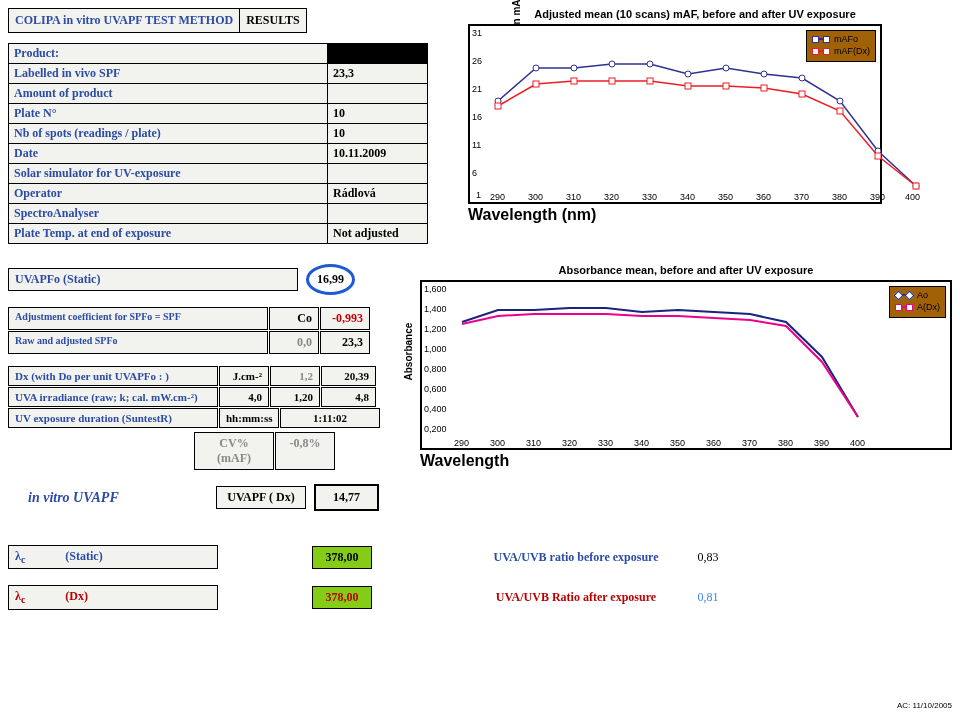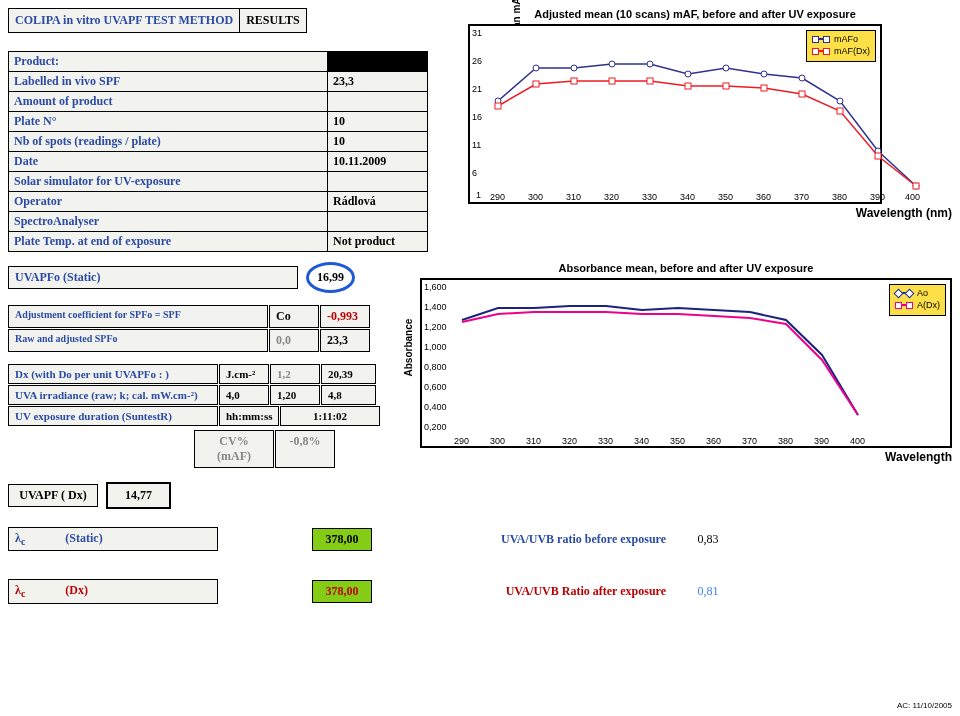--- a/index.html
+++ b/index.html
@@ -1,67 +1,67 @@
 <!DOCTYPE html>
 <html><head>
 <meta charset="utf-8">
 <style>
 *{box-sizing:border-box;margin:0;padding:0}
 body{font-family:"Times New Roman",serif;font-size:12px;background:#fff;width:960px;height:716px;position:relative;overflow:hidden}
 .page{padding:8px}
 .hdr{display:flex;gap:10px;margin-bottom:8px;align-items:flex-start}
 .hdr-left{width:420px}
-.title-row{display:flex;margin-bottom:18px}
+.title-row{display:flex;margin-bottom:10px}
 .title-cell{border:1px solid #000;padding:4px 6px;font-weight:bold;color:#2b4ba6;background:#f2f2ee}
 .title-cell.b{border-left:none;color:#000}
 .info-table{width:100%;border-collapse:collapse}
 .info-table td{border:1px solid #000;padding:2px 5px;background:#f2f2ee;font-weight:bold;color:#2b4ba6;height:20px}
 .info-table td.v{color:#000;text-align:left;width:100px}
 .info-table td.vb{color:#000;background:#000}
 .chart-box{flex:1;position:relative}
 .chart-title{text-align:center;font-family:Arial;font-size:11px;font-weight:bold;margin-bottom:4px}
 .chart{border:2px solid #000;position:relative;background:#fff}
 .chart1{height:180px;width:414px}
 .chart2{height:170px;width:532px;margin-left:20px}
 .ylab{position:absolute;left:-24px;top:50%;transform:rotate(-90deg) translateX(50%);transform-origin:center;font-family:Arial;font-size:10px;font-weight:bold;white-space:nowrap}
 .ylab2{left:-20px}
-.legend{position:absolute;right:4px;top:4px;border:1px solid #000;padding:3px 5px;font-family:Arial;font-size:9px;background:#fde047}
+.legend{position:absolute;right:4px;top:4px;border:1px solid #000;padding:3px 5px;font-family:Arial;font-size:9px;background:#a16207}
 .legend-item{display:flex;align-items:center;gap:4px;margin-bottom:2px}
 .sw{width:18px;height:2px;display:inline-block;position:relative}
 .sw::before,.sw::after{content:"";position:absolute;width:5px;height:5px;border:1px solid;top:-2px;background:#fff}
 .sw::before{left:0}.sw::after{right:0}
 .sw.blue{background:#2e3192}.sw.blue::before,.sw.blue::after{border-color:#2e3192}
 .sw.red{background:#ed1c24}.sw.red::before,.sw.red::after{border-color:#ed1c24}
 .sw.mag{background:#ec008c}.sw.mag::before,.sw.mag::after{border-color:#ec008c}
 .sw.dblue{background:#1a237e}.sw.dblue::before,.sw.dblue::after{border-color:#1a237e}
 .sw.dia::before,.sw.dia::after{transform:rotate(45deg)}
-.xlabel{text-align:right;font-family:Arial;font-size:12px;font-weight:bold;margin-top:2px}
+.xlabel{text-align:left;font-family:Arial;font-size:16px;font-weight:bold;margin-top:2px}
 svg{display:block}
-.mid{display:flex;gap:15px;margin-top:10px}
+.mid{display:flex;gap:15px;margin-top:20px}
 .mid-left{width:450px}
 .row1{display:flex;gap:8px;align-items:center;margin-bottom:12px}
 .cell{border:1px solid #000;padding:3px 6px;background:#f2f2ee;font-weight:bold}
 .cell.lbl{color:#2b4ba6;width:290px}
-.cell.val{width:50px;text-align:left}
+.cell.val{width:50px;text-align:right}
 .circle-blue{border:3px solid #1e5ad6;border-radius:50%;padding:5px 8px;font-weight:bold}
 .tab2{margin-bottom:12px}
 .tab2 .r{display:flex;gap:1px;margin-bottom:1px}
 .Dx-row{display:flex;gap:1px;margin-bottom:1px}
 .Dx-row .cell{font-size:11px}
 .cvrow{display:flex;justify-content:flex-end;gap:1px;margin-top:4px;margin-right:50px}
 .final-row{display:flex;gap:8px;align-items:center;margin-top:14px}
 .final-row .lbl{font-style:italic;font-weight:bold;color:#2b4ba6;font-size:14px;width:200px;padding-left:20px}
 .block{border:2px solid #000;padding:4px 17px;background:#f2f2ee;font-weight:bold;text-align:center}
-.bot{display:flex;flex-wrap:wrap;margin-top:18px;gap:28px}
+.bot{display:flex;flex-wrap:wrap;margin-top:34px;gap:16px}
 .bot-row{display:flex;gap:12px;width:100%;align-items:center}
 .lamb{border:1px solid #000;background:#f2f2ee;padding:3px 6px;color:#2b4ba6;font-weight:bold;width:210px;display:flex;gap:40px}
 .lamb.dx{color:#b00}
 .lamb.dx span:first-child{color:#b00}
 .lval{border:1px solid #000;padding:3px 8px;font-weight:bold;background:#84cc16;width:60px;text-align:center}
-.ratio-lbl{color:#2b4ba6;font-weight:bold;text-align:right;width:180px;font-size:12px}
+.ratio-lbl{color:#2b4ba6;font-weight:bold;text-align:center;width:180px;font-size:12px}
 .ratio-lbl.dx{color:#b00}
 .ratio-val{font-weight:normal;width:60px;text-align:center}
 .ac{position:absolute;right:8px;bottom:6px;font-family:Arial;font-size:8px}
 .sml{font-size:10px}
 </style>
 </head>
 <body>
 
 <div class="page">
  <div class="hdr">
@@ -103,21 +103,21 @@
       <tr>
               <td>Operator</td>
               <td class="v">Rádlová</td>
             </tr>
       <tr>
               <td>SpectroAnalyser</td>
               <td class="v"></td>
             </tr>
       <tr>
               <td>Plate Temp. at end of exposure</td>
-              <td class="v">Not product</td>
+              <td class="v">Not adjusted</td>
             </tr>
     </tbody>
         </table>
   </div>
   <div class="chart-box">
     <div class="chart-title">Adjusted mean (10 scans) mAF, before and after UV exposure</div>
     <div style="position:relative;margin-left:30px">
       <div class="ylab">Adjusted normed mean mAF( )</div>
       <div class="chart chart1">
         <svg width="456" height="176" viewBox="0 0 456 176">
@@ -222,20 +222,21 @@
     <div class="Dx-row">
       <div class="cell lbl" style="width:210px">UV exposure duration (SuntestR)</div>
       <div class="cell" style="width:60px;text-align:center">hh:mm:ss</div>
       <div class="cell" style="width:100px;text-align:center">1:11:02</div>
     </div>
     <div class="cvrow">
       <div class="cell" style="color:#888;width:80px;text-align:center">CV% (mAF)</div>
       <div class="cell" style="color:#888;width:60px;text-align:center">-0,8%</div>
     </div>
     <div class="final-row">
+      <div class="lbl">in vitro UVAPF</div>
       <div class="cell" style="width:90px;text-align:center">UVAPF ( Dx)</div>
       <div class="block">14,77</div>
     </div>
   </div>
   <div>
     <div class="chart-title" style="margin-left:20px">Absorbance mean, before and after UV exposure</div>
     <div style="position:relative">
       <div class="ylab ylab2">Absorbance</div>
       <div class="chart chart2">
         <svg width="456" height="166" viewBox="0 0 456 166">

